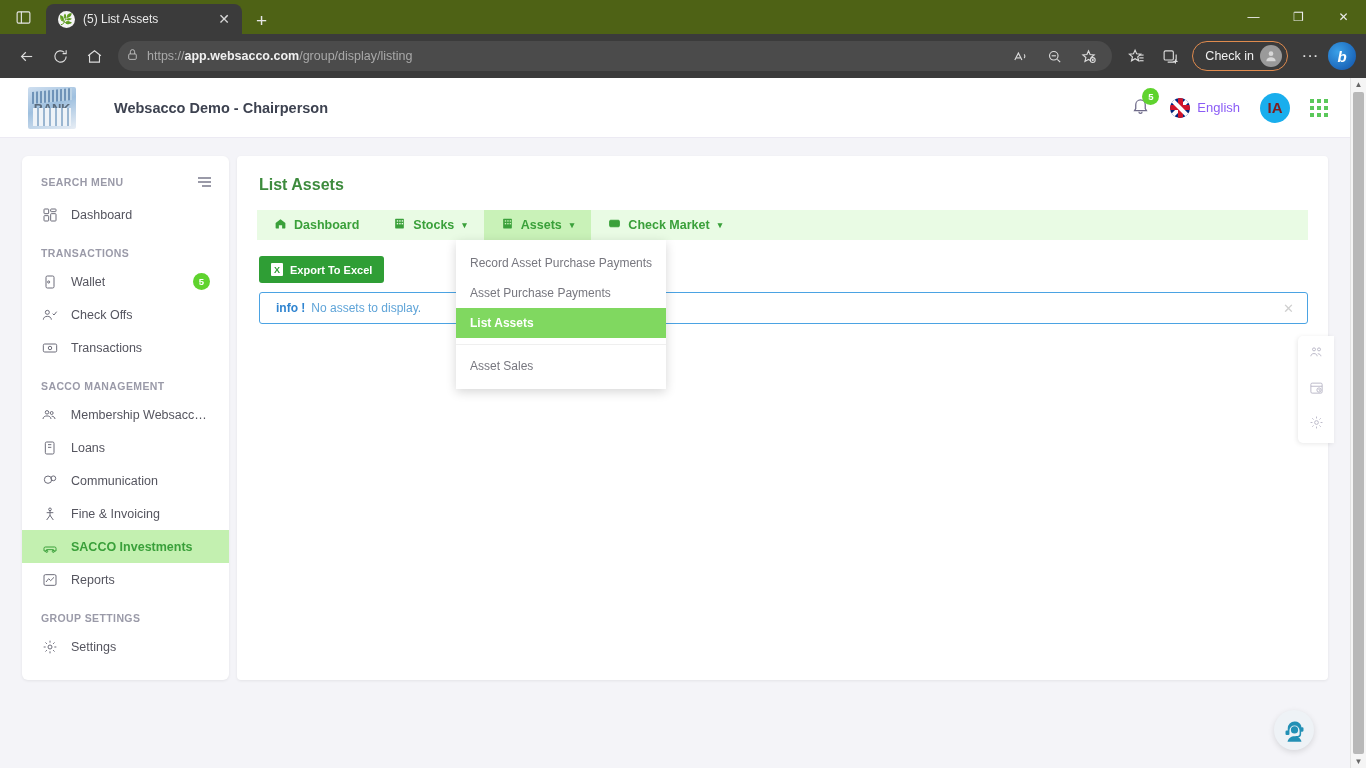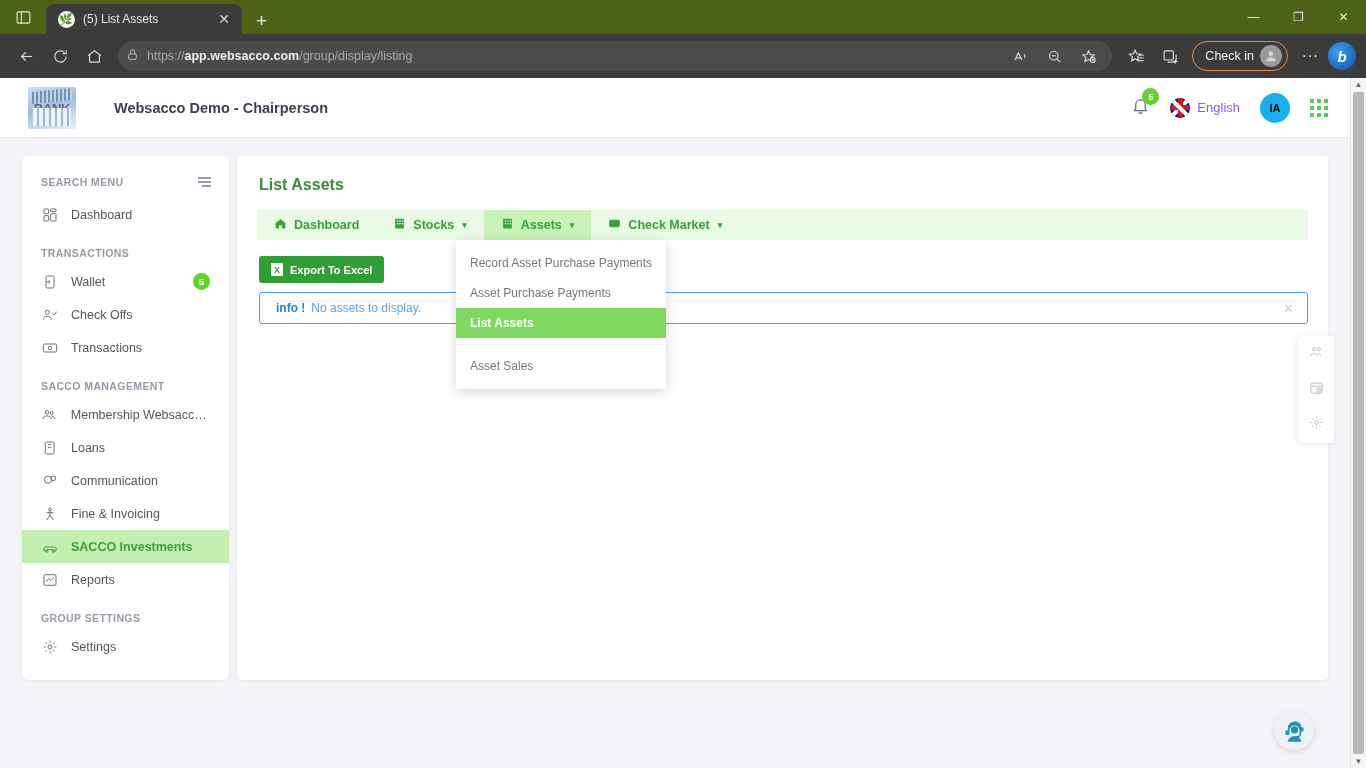--- a/index.html
+++ b/index.html
@@ -144,22 +144,22 @@
     background:#fff; transform-origin: center;
   }
   .flag::before { transform: translateX(-50%) rotate(45deg); }
   .flag::after  { transform: translateX(-50%) rotate(-45deg); }
   .flag i {
     position:absolute; background:#cf142b; left:0; right:0; top:38%; height:24%;
   }
   .flag i.v { left:38%; right:38%; top:0; bottom:0; height:auto; }
   .lang-label { font-size: 13px; color: #8b5cf6; }
   .avatar-circle {
-    width: 30px; height: 30px; border-radius: 50%; background: #19aeed; color: #000000;
-    font-size: 11px; font-weight: 600; display: flex; align-items: center; justify-content: center;
+    width: 30px; height: 30px; border-radius: 50%; background: #19aeed; color: #7f1d1d;
+    font-size: 15px; font-weight: 600; display: flex; align-items: center; justify-content: center;
   }
   .grid-icon { display: grid; grid-template-columns: repeat(3,4px); gap: 3px; }
   .grid-icon s { width: 4px; height: 4px; background: #5ac85a; display:block; }
 
   
   .body-row { display: flex; padding: 18px 22px 0 22px; gap: 8px; }
   .sidebar {
     width: 207px; background: #fff; border-radius: 6px; padding: 20px 0 22px 0;
     box-shadow: 0 1px 3px rgba(0,0,0,.07); height: 524px; flex-shrink: 0;
   }

